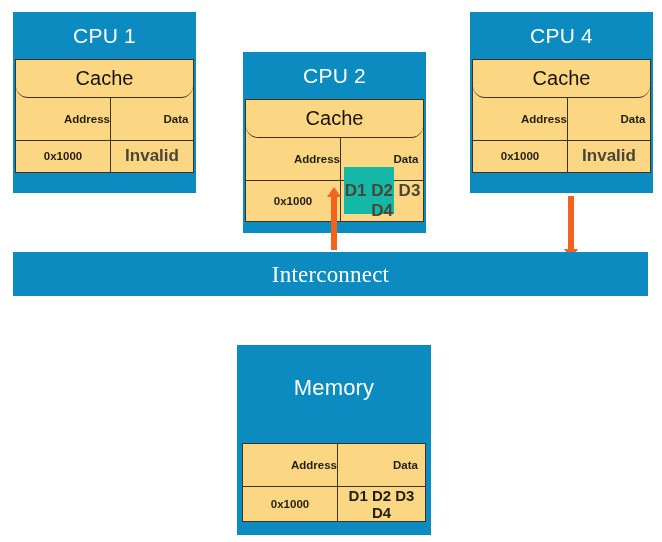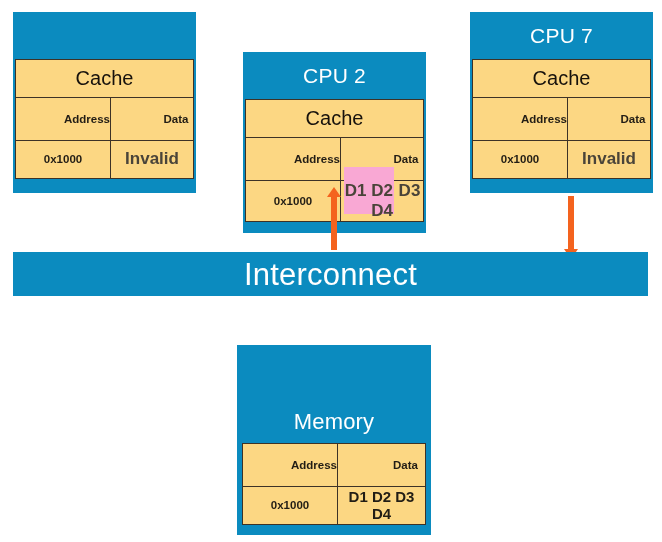--- a/index.html
+++ b/index.html
@@ -53,20 +53,21 @@
 
   .cache-header {
     height: 38px;
     display: flex;
     align-items: center;
     justify-content: center;
     border-bottom: 1px solid #3d3226;
     box-sizing: border-box;
     font-size: 20px;
     color: #17120c;
+    border-radius: 12px;
   }
 
   .tbl {
     display: table;
     width: 100%;
     border-collapse: collapse;
   }
   .tbl-row { display: table-row; }
   .tbl-cell {
     display: table-cell;
@@ -79,34 +80,34 @@
   .col-data { width: 64%; }
 
   .row-head .tbl-cell {
     height: 42px;
     font-size: 11.5px;
     font-weight: bold;
     border-bottom: 1px solid #3d3226;
     color: #221d15;
     padding-left: 48px;
   }
-  .row-body .tbl-cell { height: 38px; }
+  .row-body .tbl-cell { height: 32px; }
   .row-body .col-addr {
     font-size: 11.5px;
     font-weight: bold;
     color: #221d15;
   }
   .row-body .col-data {
     font-size: 17px;
     color: #4a4439;
     font-weight: bold;
   }
 
   .hl {
-    background: #f9a8d4;
+    background: #14b8a6;
     padding: 14px 1px;
   }
 
   
   .connector {
     position: absolute;
     width: 6px;
     background: #f4631e;
   }
   .arrow-head {
@@ -129,49 +130,49 @@
   
   #interconnect {
     left: 13px;
     top: 252px;
     width: 635px;
     height: 44px;
     display: flex;
     align-items: center;
     justify-content: center;
   }
-  #interconnect .panel-title { font-size: 31px; }
+  #interconnect .panel-title { font-size: 23px; font-family: Liberation Serif, serif; }
 
   
   #memory {
     left: 237px;
     top: 345px;
     width: 194px;
     height: 190px;
   }
   #memory .panel-title {
     font-size: 22px;
-    padding-top: 20px;
-    margin-top: 46px;
+    padding-top: 32px;
   }
   #memory .mem-table-wrap {
     position: absolute;
     left: 5px;
     right: 5px;
     top: 98px;
     border: 1px solid #3d3226;
     box-sizing: border-box;
     background: #fcd783;
   }
   #memory .row-body .col-data { font-size: 15px; color: #221d15; }
 </style>
 </head>
 <body>
 
 <div class="panel cpu-panel" id="cpu-1">
+  <div class="panel-title">CPU 1</div>
   <div class="cache-block">
     <div class="cache-header">Cache</div>
     <div class="tbl">
       <div class="tbl-row row-head">
         <div class="tbl-cell col-addr">Address</div>
         <div class="tbl-cell col-data">Data</div>
       </div>
       <div class="tbl-row row-body">
         <div class="tbl-cell col-addr">0x1000</div>
         <div class="tbl-cell col-data">Invalid</div>
@@ -191,21 +192,21 @@
       </div>
       <div class="tbl-row row-body">
         <div class="tbl-cell col-addr">0x1000</div>
         <div class="tbl-cell col-data"><span class="hl">D1 D2</span><span> D3 D4</span></div>
       </div>
     </div>
   </div>
 </div>
 
 <div class="panel cpu-panel" id="cpu-3">
-  <div class="panel-title">CPU 7</div>
+  <div class="panel-title">CPU 4</div>
   <div class="cache-block">
     <div class="cache-header">Cache</div>
     <div class="tbl">
       <div class="tbl-row row-head">
         <div class="tbl-cell col-addr">Address</div>
         <div class="tbl-cell col-data">Data</div>
       </div>
       <div class="tbl-row row-body">
         <div class="tbl-cell col-addr">0x1000</div>
         <div class="tbl-cell col-data">Invalid</div>

